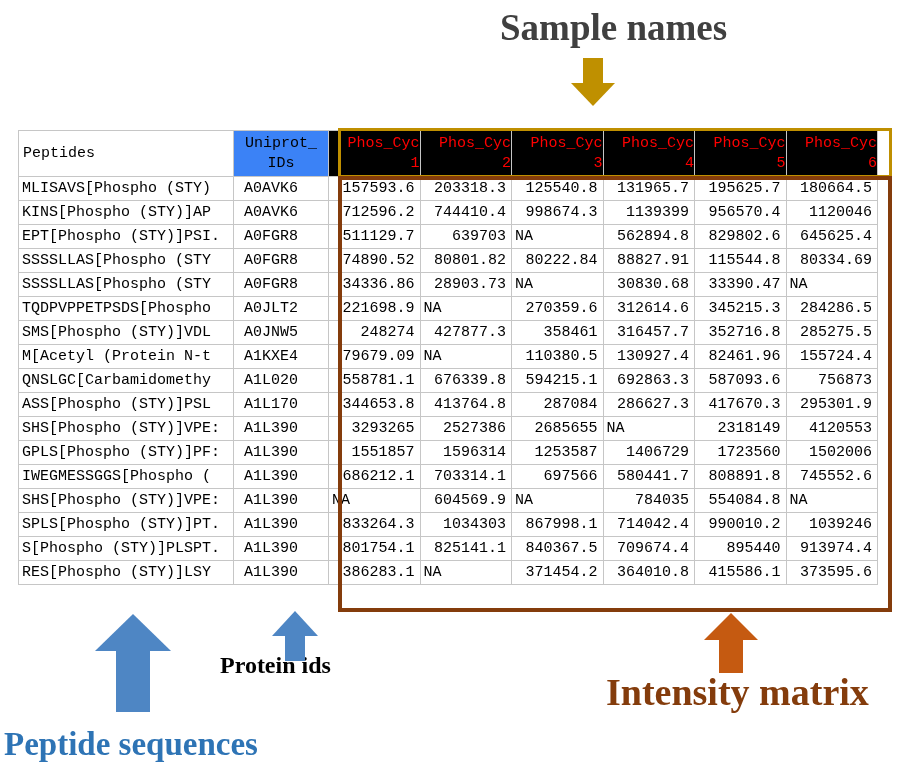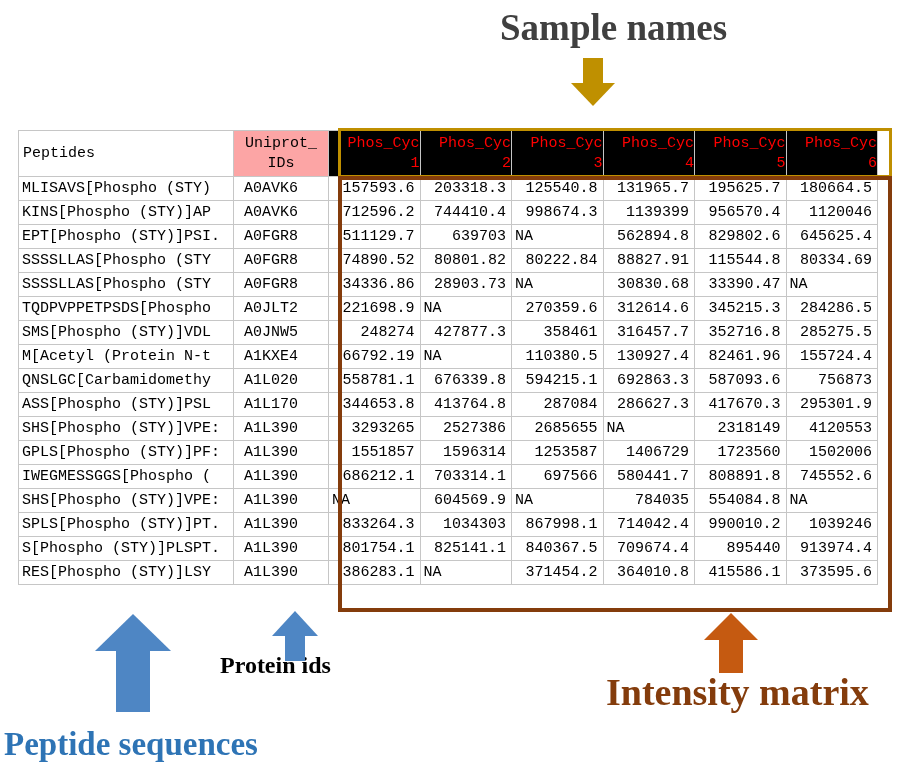--- a/index.html
+++ b/index.html
@@ -48,21 +48,21 @@
 
   
   .sheet{position:absolute;left:18px;top:130px;width:860px;border-collapse:collapse;
          table-layout:fixed;font-family:Liberation Mono, monospace;font-size:15px;
          color:#000;}
   .sheet th,.sheet td{border:1px solid #c6c6c6;overflow:hidden;white-space:nowrap;
          padding:0;box-sizing:border-box;}
   .sheet thead tr{height:46px;}
   .sheet tbody tr{height:24px;}
   th.peptides-h{text-align:left;padding-left:4px;font-weight:normal;vertical-align:middle;background:#fff;}
-  th.uniprot-h{text-align:center;font-weight:normal;vertical-align:middle;background:#fca5a5;line-height:20px;}
+  th.uniprot-h{text-align:center;font-weight:normal;vertical-align:middle;background:#3b82f6;line-height:20px;}
   th.sample-h{background:#000000;color:#FF0000;font-weight:normal;text-align:right;
               vertical-align:top;padding-top:3px;line-height:20px;}
   th.sample-h .lbl{padding-left:2px;}
   th.sample-h .num{padding-left:14px;}
   td.pep{text-align:left;padding-left:3px;}
   td.uni{text-align:left;padding-left:10px;}
   td.val{text-align:right;padding-right:5px;}
   td.val.na{text-align:left;padding-left:3px;}
 
   
@@ -208,21 +208,21 @@
           <td class="val">248274</td>
           <td class="val">427877.3</td>
           <td class="val">358461</td>
           <td class="val">316457.7</td>
           <td class="val">352716.8</td>
           <td class="val">285275.5</td>
         </tr>
         <tr>
           <td class="pep">M[Acetyl (Protein N-t</td>
           <td class="uni">A1KXE4</td>
-          <td class="val">66792.19</td>
+          <td class="val">79679.09</td>
           <td class="val na">NA</td>
           <td class="val">110380.5</td>
           <td class="val">130927.4</td>
           <td class="val">82461.96</td>
           <td class="val">155724.4</td>
         </tr>
         <tr>
           <td class="pep">QNSLGC[Carbamidomethy</td>
           <td class="uni">A1L020</td>
           <td class="val">558781.1</td>

